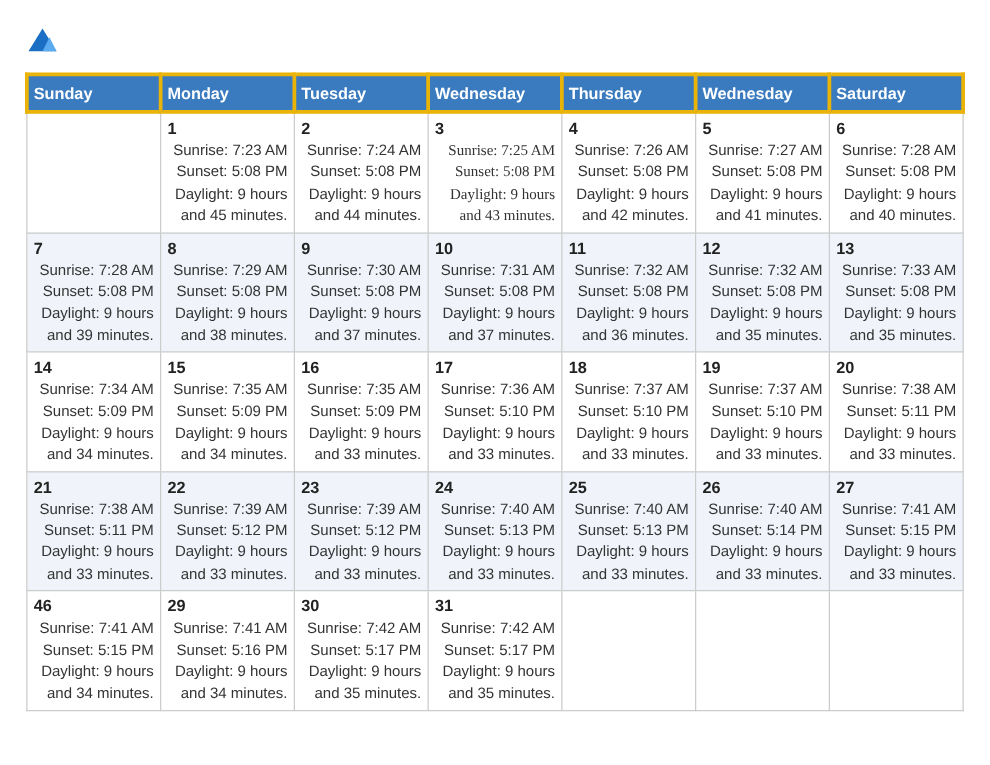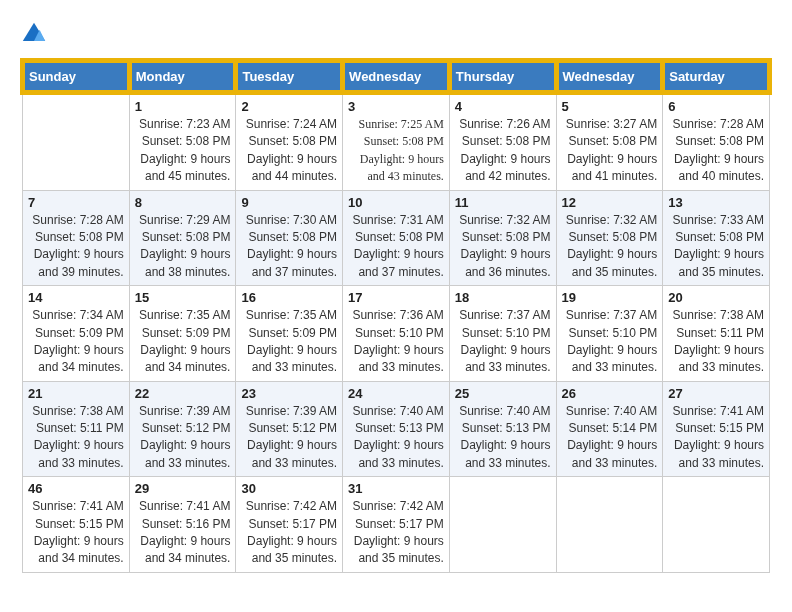--- a/index.html
+++ b/index.html
@@ -50,21 +50,21 @@
       border-collapse: collapse;
       font-size: 11px;
     }
     .calendar th {
       background-color: #3a7bbf;
       color: #fff;
       padding: 6px 4px;
       text-align: left;
       font-size: 13px;
       font-weight: bold;
-      border: 5px solid #eab308;
+      border: 3px solid #eab308;
     }
     .calendar td {
       border: 1px solid #ccc;
       vertical-align: top;
       padding: 4px 5px;
       width: calc(100% / 7);
       min-height: 80px;
       height: 88px;
     }
     .day-number {
@@ -152,21 +152,21 @@
           </td>
           <td>
             <span class="day-number">4</span>
             <div class="day-info" style="white-space: pre-line;">Sunrise: 7:26 AM
 Sunset: 5:08 PM
 Daylight: 9 hours
 and 42 minutes.</div>
           </td>
           <td>
             <span class="day-number">5</span>
-            <div class="day-info" style="white-space: pre-line;">Sunrise: 3:27 AM
+            <div class="day-info" style="white-space: pre-line;">Sunrise: 7:27 AM
 Sunset: 5:08 PM
 Daylight: 9 hours
 and 41 minutes.</div>
           </td>
           <td>
             <span class="day-number">6</span>
             <div class="day-info" style="white-space: pre-line;">Sunrise: 7:28 AM
 Sunset: 5:08 PM
 Daylight: 9 hours
 and 40 minutes.</div>

